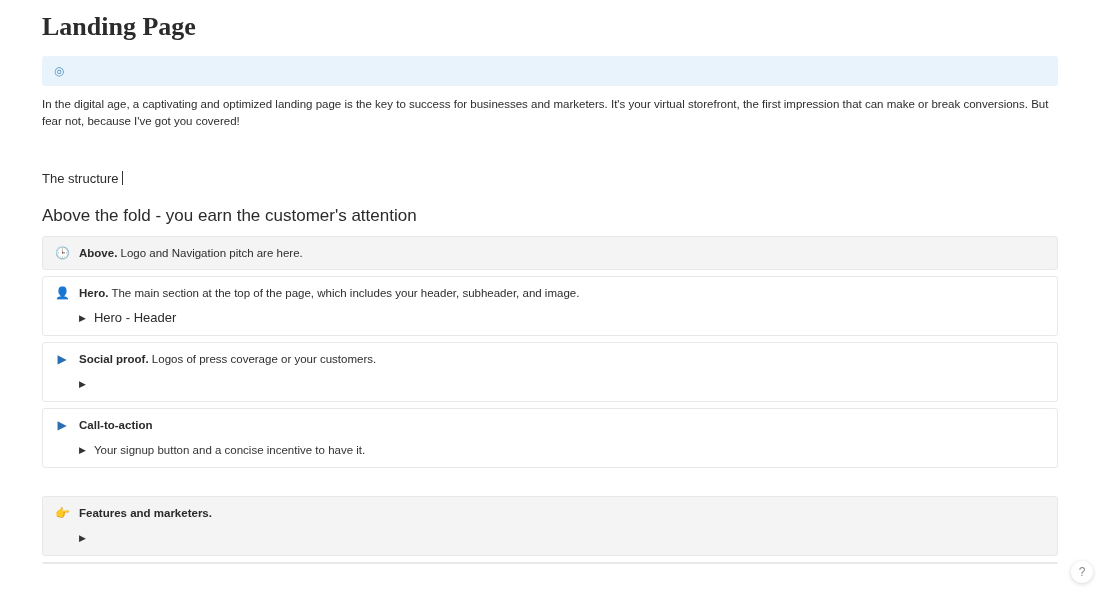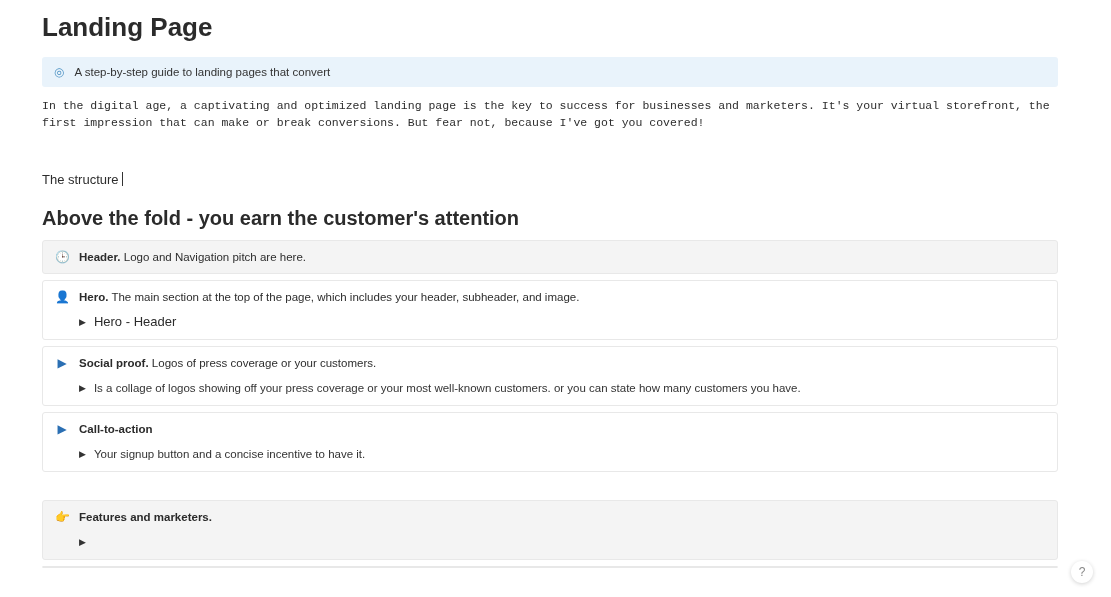--- a/index.html
+++ b/index.html
@@ -12,57 +12,57 @@
   }
   .page {
     padding: 12px 42px 30px 42px;
     max-width: 1100px;
   }
   h1.title {
     font-size: 26px;
     font-weight: 700;
     color: #2b2b2b;
     margin-bottom: 14px;
+    font-family: Liberation Serif, serif;
   }
   .callout {
     background: #e9f3fb;
     border-radius: 3px;
     padding: 8px 12px;
     display: flex;
     align-items: center;
     gap: 10px;
     font-size: 11.5px;
     color: #333;
     margin-bottom: 10px;
   }
   .callout .ico { font-size: 12px; color: #4a90c2; }
   .intro {
     font-size: 11.5px;
     color: #2d2d2d;
     line-height: 1.5;
     margin-bottom: 40px;
-    font-family: Liberation Mono, monospace;
   }
   .structure-label {
     font-size: 13px;
     color: #2d2d2d;
     margin-bottom: 20px;
     display: flex;
     align-items: flex-start;
   }
   .cursor {
     display:inline-block;
     width:1px; height:14px;
     background:#333;
     margin-left:3px;
     vertical-align:middle;
   }
   h2.section {
-    font-size: 20px;
-    font-weight: 700;
+    font-size: 17px;
+    font-weight: 400;
     color: #2b2b2b;
     margin: 18px 0 10px 0;
   }
   .block-group { margin-bottom: 28px; }
   .block {
     border: 1px solid #e8e8e8;
     border-radius: 3px;
     margin-bottom: 6px;
     font-size: 11.5px;
     background:#fff;
@@ -125,38 +125,37 @@
 </style>
 </head>
 <body>
 
 <div class="page">
 
   <h1 class="title">Landing Page</h1>
 
   <div class="callout">
     <span class="ico ico-target">◎</span>
-    <span>A step-by-step guide to landing pages that convert</span>
   </div>
 
   <p class="intro">In the digital age, a captivating and optimized landing page is the key to success for businesses and marketers. It's your virtual storefront, the first impression that can make or break conversions. But fear not, because I've got you covered!</p>
 
   <div class="structure-label">
     <span>The structure</span>
     <span class="cursor"></span>
   </div>
 
   <h2 class="section">Above the fold - you earn the customer's attention</h2>
   <div class="block-group">
 
     <div class="block shaded">
       <div class="block-head">
         <span class="ico ico-clock">🕒</span>
         <span class="txt">
-          <span class="bold">Header.</span><span> Logo and Navigation pitch are here.</span>
+          <span class="bold">Above.</span><span> Logo and Navigation pitch are here.</span>
         </span>
       </div>
     </div>
 
     <div class="block">
       <div class="block-head">
         <span class="ico ico-person">👤</span>
         <span class="txt">
           <span class="bold">Hero.</span><span> The main section at the top of the page, which includes your header, </span><span class="underline">subheader</span><span>, and image.</span>
         </span>
@@ -172,21 +171,20 @@
     <div class="block">
       <div class="block-head">
         <span class="ico ico-play">▶</span>
         <span class="txt">
           <span class="bold">Social proof.</span><span> Logos of press coverage or your customers.</span>
         </span>
       </div>
       <div class="block-sub">
         <div class="row">
           <span class="tri">▶</span>
-          <span>Is a collage of logos showing off your press coverage or your most well-known customers. or you can state how many customers you have.</span>
         </div>
       </div>
     </div>
 
     <div class="block">
       <div class="block-head">
         <span class="ico ico-play">▶</span>
         <span class="txt">
           <span class="bold">Call-to-action</span>
         </span>

